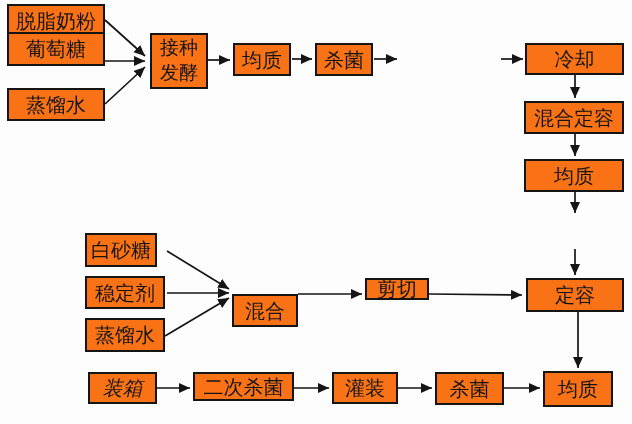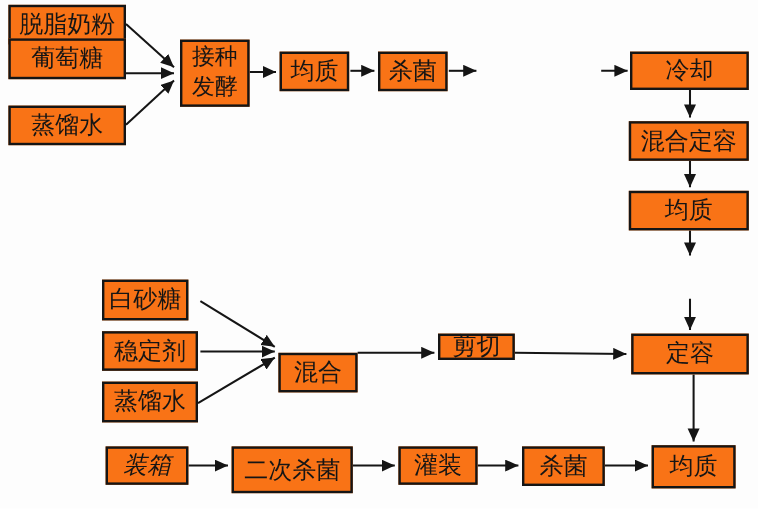--- a/index.html
+++ b/index.html
@@ -88,18 +88,18 @@
   <div class="node" style="left:526px; top:278px; width:98px;  height:34px;">定容</div>
 
   <div class="node" style="left:85px;  top:233px; width:72px;  height:34px;">白砂糖</div>
   <div class="node" style="left:85px;  top:276px; width:80px;  height:33px;">稳定剂</div>
   <div class="node" style="left:85px;  top:318px; width:80px;  height:34px;">蒸馏水</div>
 
   <div class="node" style="left:232px; top:278px; width:66px;  height:33px;margin-top:16px;">混合</div>
   <div class="node" style="left:365px; top:278px; width:64px;  height:22px;">剪切</div>
 
   <div class="node" style="left:88px;  top:372px; width:69px;  height:32px;font-style:italic;">装箱</div>
-  <div class="node" style="left:193px; top:372px; width:101px; height:39px;text-align:right;">二次杀菌</div>
+  <div class="node" style="left:193px; top:372px; width:101px; height:29px;text-align:right;">二次杀菌</div>
   <div class="node" style="left:332px; top:372px; width:66px;  height:32px;text-align:right;">灌装</div>
   <div class="node" style="left:435px; top:372px; width:69px;  height:33px;">杀菌</div>
   <div class="node" style="left:543px; top:371px; width:70px;  height:36px;">均质</div>
 
 </div>
 
 </body></html>

